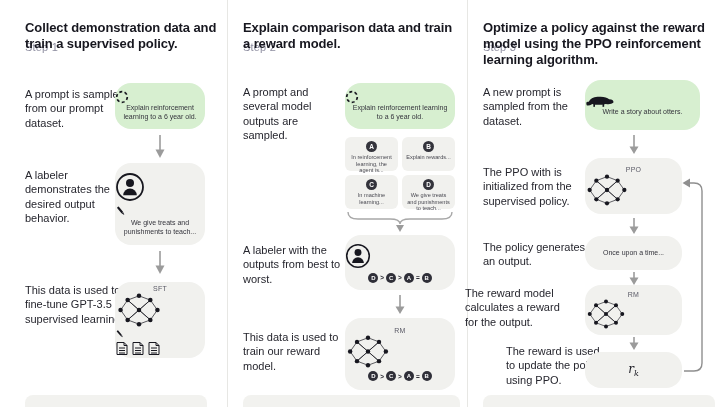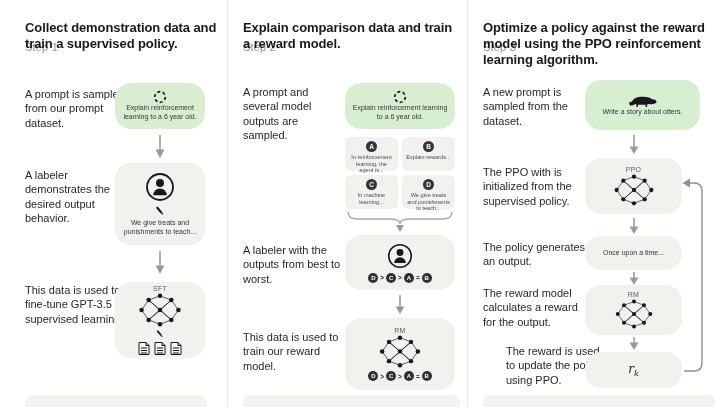--- a/index.html
+++ b/index.html
@@ -5,21 +5,21 @@
   html,body{margin:0;padding:0;background:#ffffff;}
   .canvas{
     position:relative;width:720px;height:407px;background:#ffffff;overflow:hidden;
     font-family:"Liberation Sans","DejaVu Sans",sans-serif;color:#202123;
   }
   .col{display:contents;}
   .divider{position:absolute;top:0;bottom:0;width:1px;background:#e7e7e4;}
   .step-label{position:absolute;font-size:11px;color:#8e8ea0;letter-spacing:.2px;margin-top:36px;}
   .heading{position:absolute;margin:0;font-size:13px;line-height:1.22;font-weight:700;color:#17171f;letter-spacing:-.1px;}
   .caption{position:absolute;margin:0;font-size:11px;line-height:1.3;color:#26262e;}
-  .box{position:absolute;border-radius:16px;display:flex;flex-direction:column;align-items:center;justify-content:center;text-align:center;box-sizing:border-box;}
+  .box{position:absolute;border-radius:16px;display:flex;flex-direction:column;justify-content:center;text-align:center;box-sizing:border-box;}
   .green{background:#d7efd0;}
   .gray{background:#f1f1ee;}
   .boxtext{font-size:7px;line-height:1.25;color:#34343c;padding:0 5px;}
   .box-label{font-size:7px;color:#5a5a66;letter-spacing:.3px;margin-bottom:1px;}
   .arrow{position:absolute;}
   .mini{position:absolute;background:#f1f1ee;border-radius:6px;display:flex;flex-direction:column;align-items:center;justify-content:flex-start;padding-top:4px;box-sizing:border-box;}
   .mini .circ{width:11px;height:11px;border-radius:50%;background:#34343c;color:#fff;font-size:6.5px;font-weight:700;display:flex;align-items:center;justify-content:center;margin-bottom:2px;flex:none;}
   .mini .mtext{font-size:5.6px;line-height:1.2;color:#4a4a52;padding:0 4px;text-align:center;}
   .ranking{display:flex;align-items:center;justify-content:center;gap:2px;}
   .ranking .rl{width:10px;height:10px;border-radius:50%;background:#2f2f38;color:#fff;font-size:6px;font-weight:700;display:flex;align-items:center;justify-content:center;}
@@ -245,21 +245,21 @@
   </section>
 
   
   <section class="col">
     <div class="step-label" style="left:483px;top:5px">Step 3</div>
     <h2 class="heading" style="left:483px;top:20px;width:222px">Optimize a policy against the reward model using the PPO reinforcement learning algorithm.</h2>
 
     <p class="caption" style="left:483px;top:85px;width:95px">A new prompt is sampled from the dataset.</p>
     <p class="caption" style="left:483px;top:165px;width:100px">The PPO with is initialized from the supervised policy.</p>
     <p class="caption" style="left:483px;top:240px;width:105px">The policy generates an output.</p>
-    <p class="caption" style="left:483px;top:286px;width:100px">The reward model calculates a reward for the output.</p>
+    <p class="caption" style="left:465px;top:286px;width:100px">The reward model calculates a reward for the output.</p>
     <p class="caption" style="left:506px;top:344px;width:100px">The reward is used to update the policy using PPO.</p>
 
     <div class="box green" style="left:585px;top:80px;width:115px;height:50px">
       <svg width="30" height="14" viewBox="0 0 36 16">
         <path d="M2,13 Q0.5,8 4.5,9 Q7,3.5 15,3 Q25,2 29,6 Q35,6.5 34,10 Q31,12.5 25,11.5 Q15,13.5 9,11.5 Q4,14.5 2,13 Z" fill="#17171f"></path>
         <rect x="10" y="11" width="2" height="4" fill="#17171f"></rect>
         <rect x="21" y="11" width="2" height="4" fill="#17171f"></rect>
       </svg>
       <div class="boxtext">Write a story about otters.</div>
     </div>

